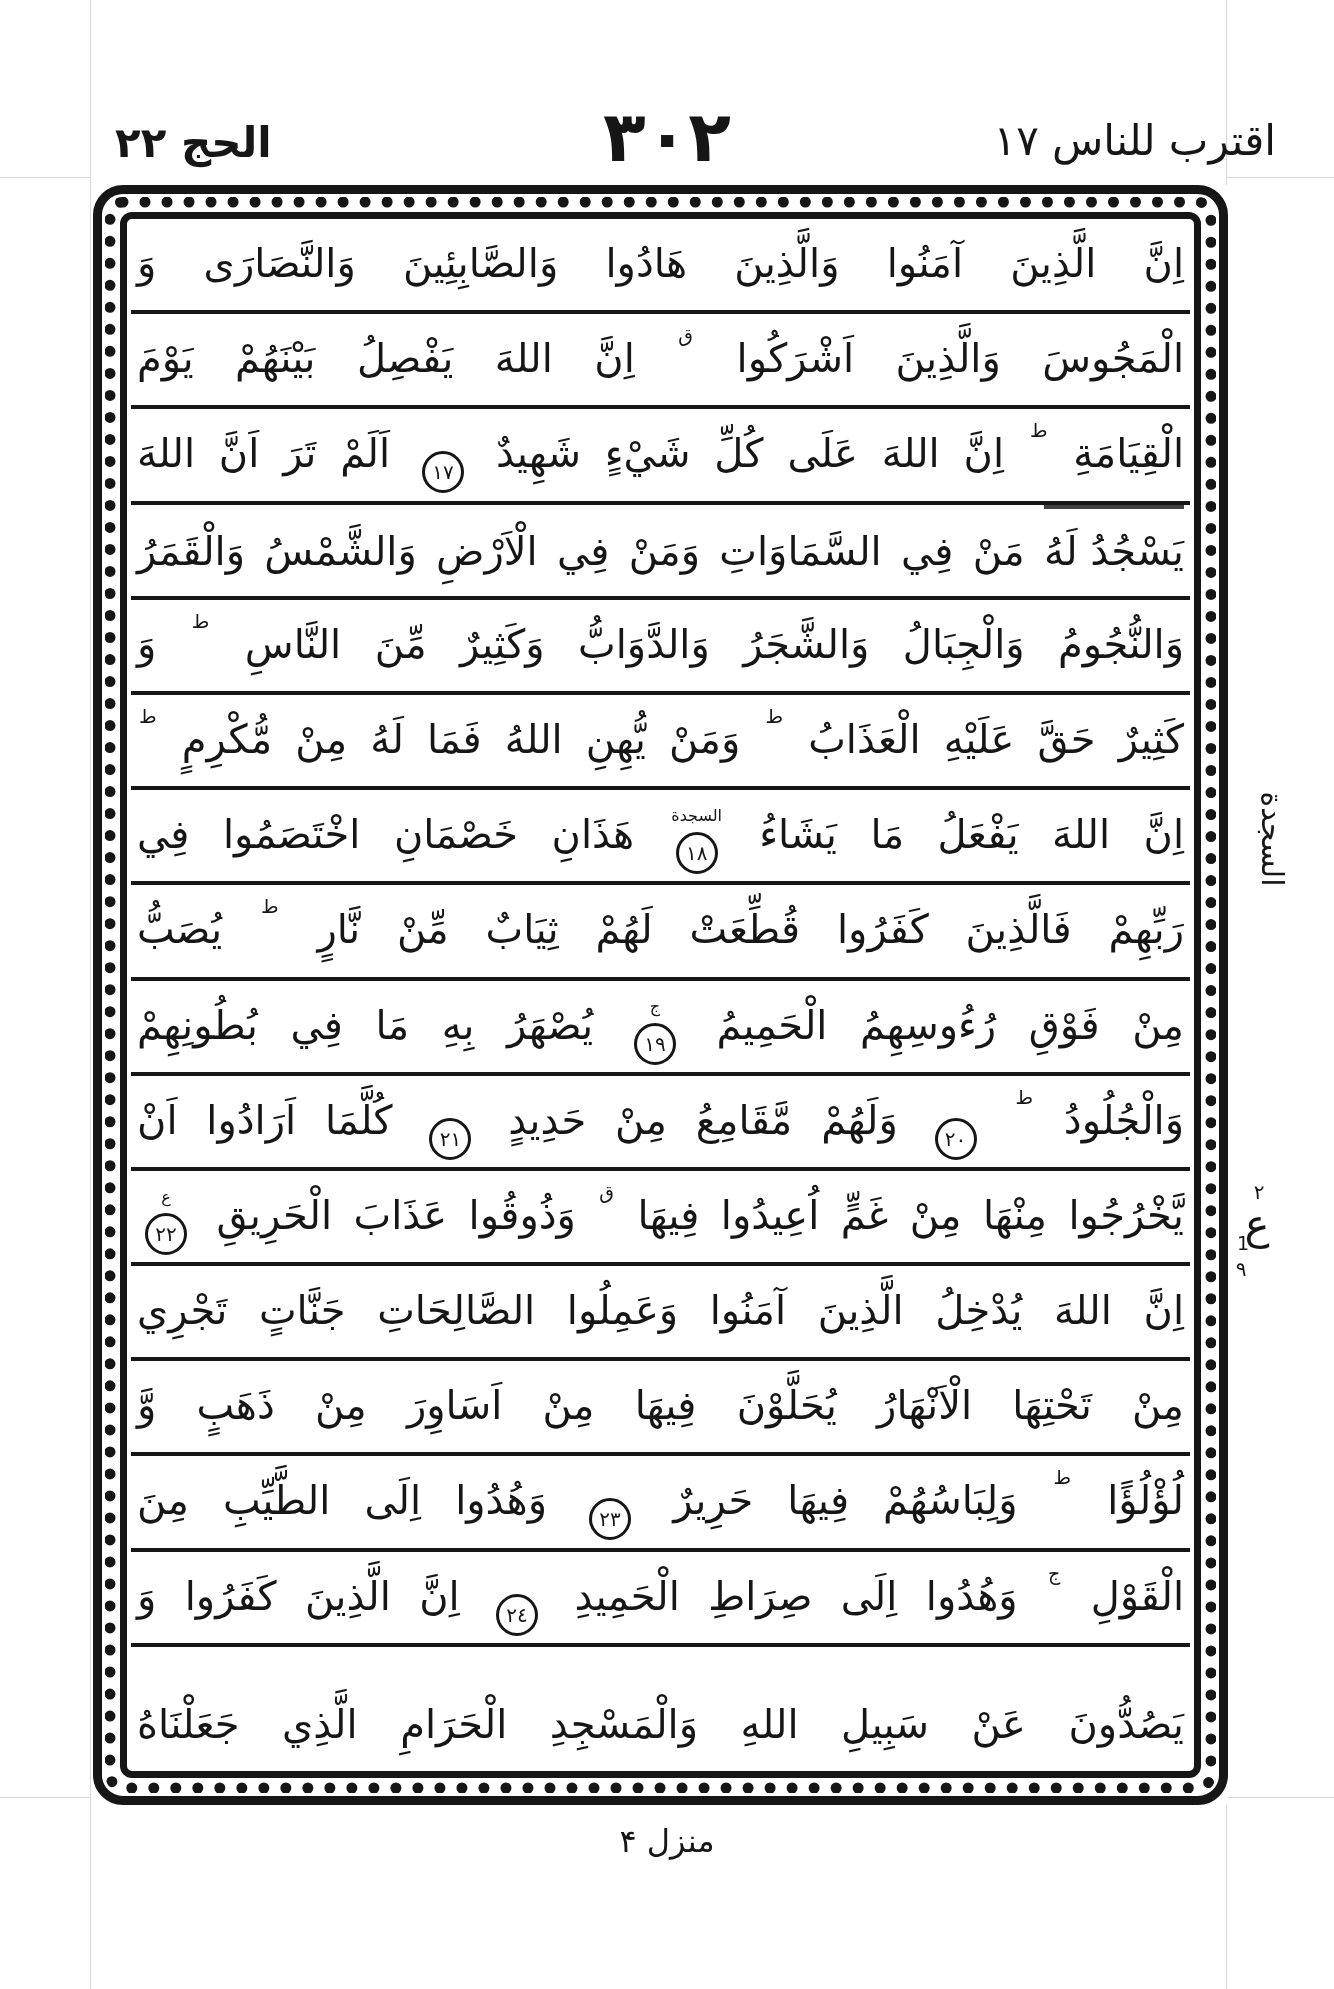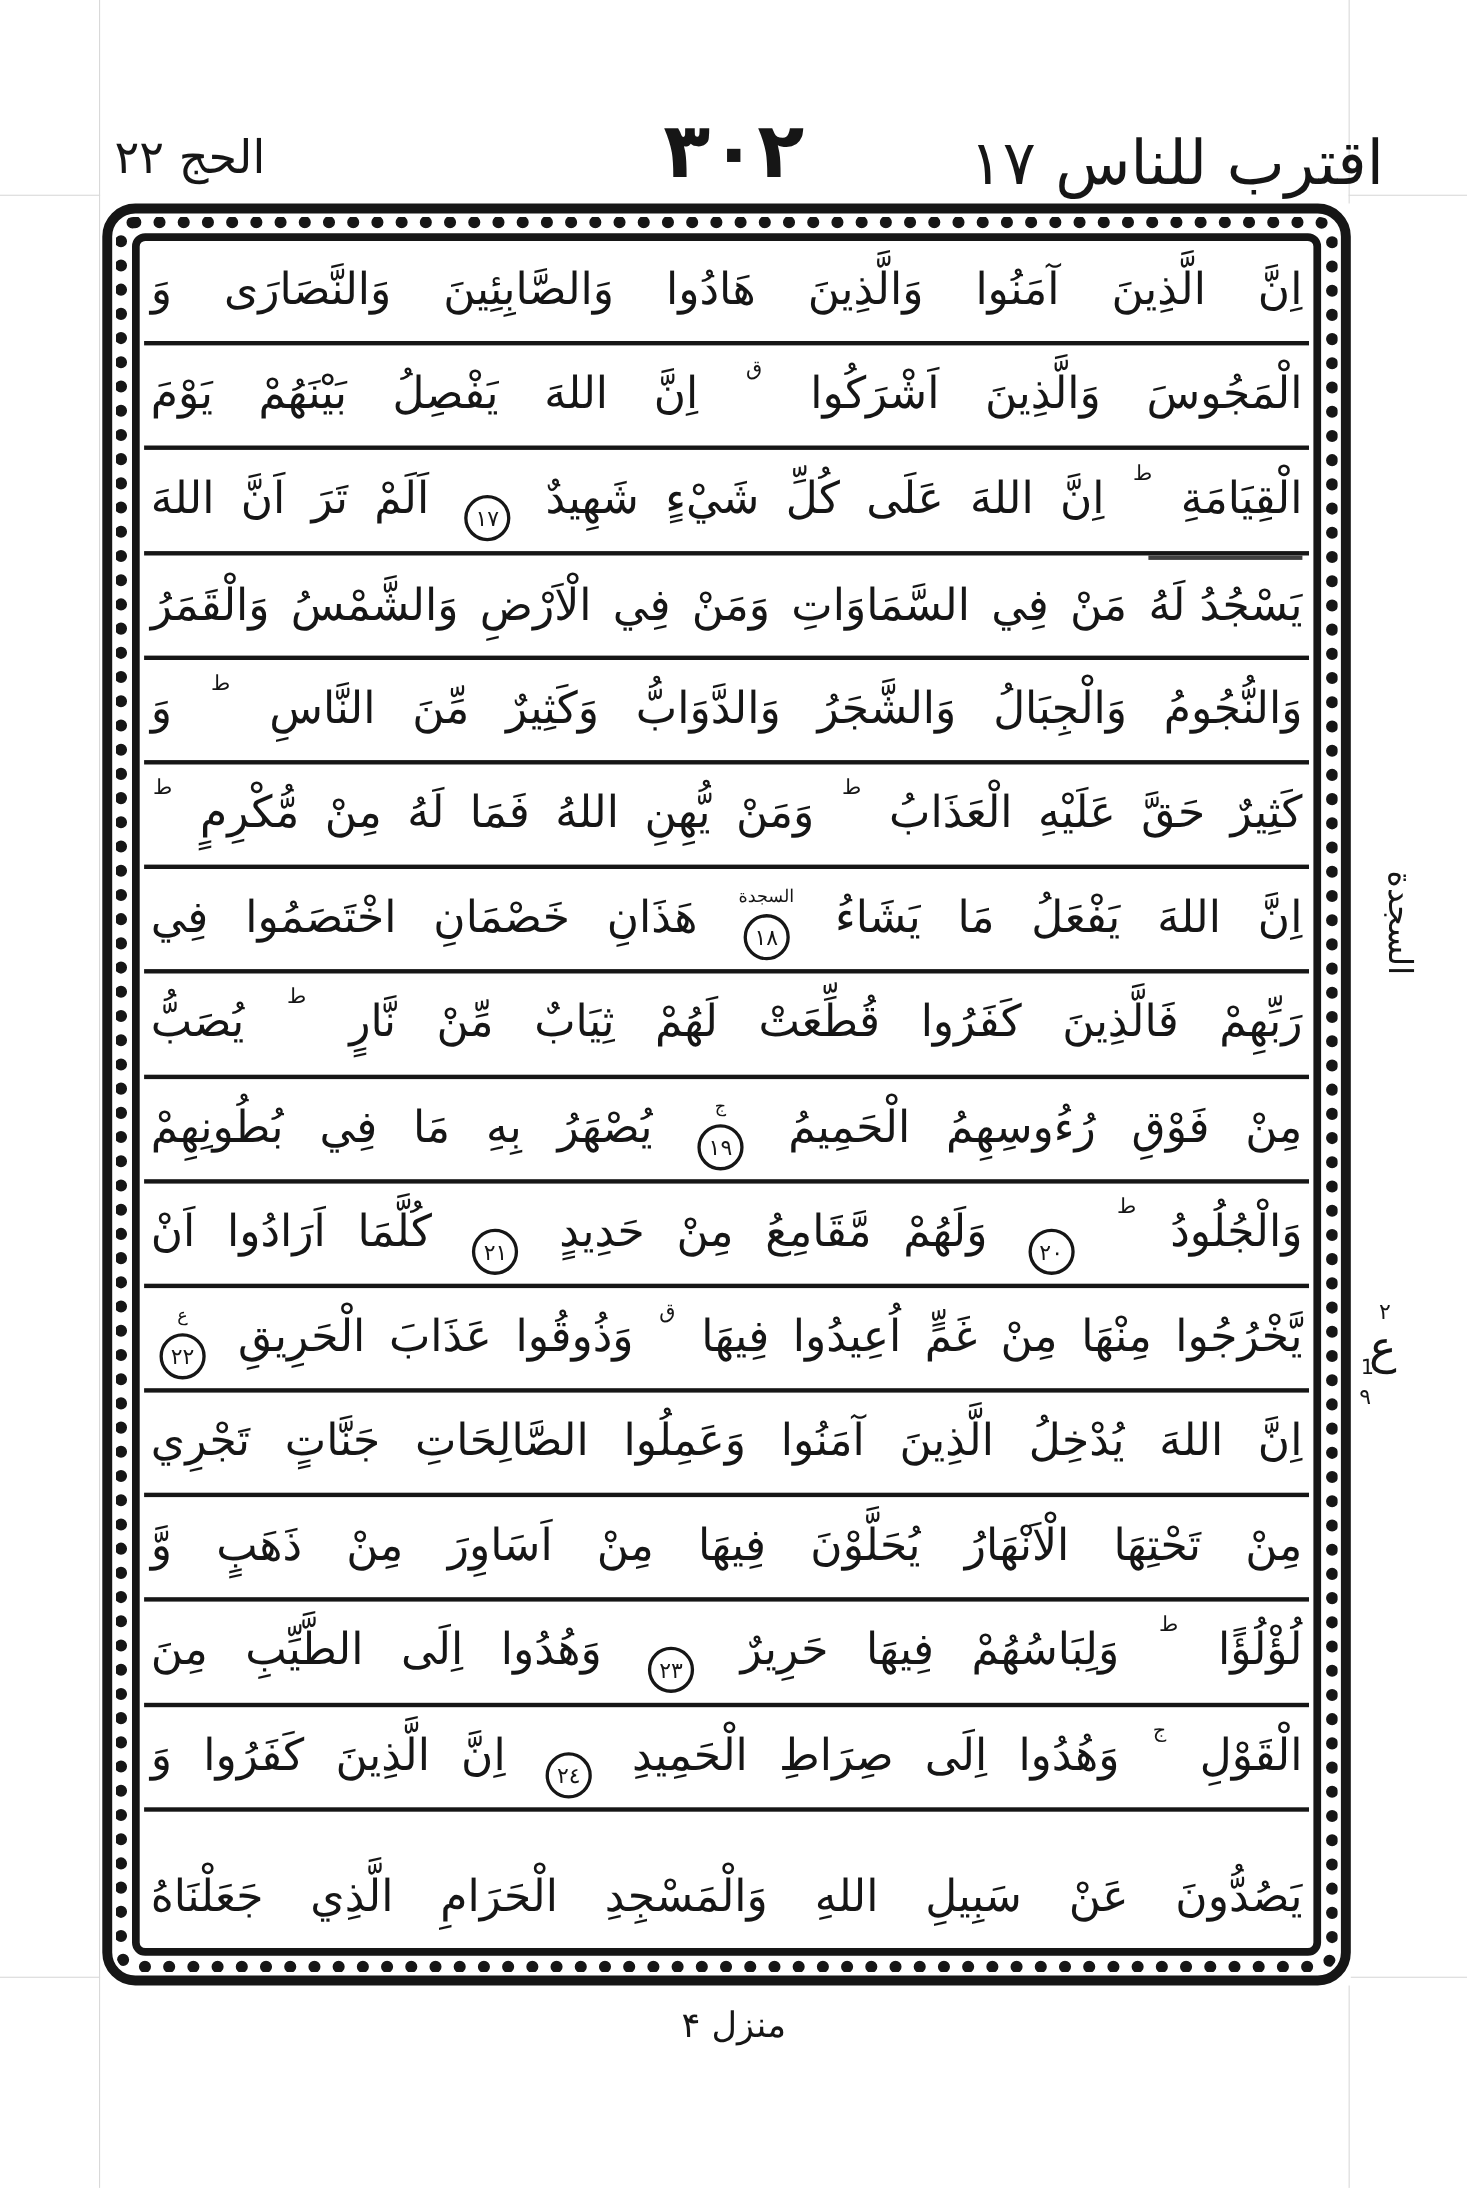--- a/index.html
+++ b/index.html
@@ -7,23 +7,23 @@
     width:1334px;height:1989px;position:relative;background:#ffffff;
     font-family:"DejaVu Sans",sans-serif;color:#161616;overflow:hidden;
   }
   
   .guide{position:absolute;background:#d9d9d9;z-index:0;}
   .guide-v{width:1px;top:0;height:1989px;}
   .guide-h{height:1px;}
 
   
   .hdr{position:absolute;z-index:1;direction:rtl;white-space:nowrap;}
-  .hdr-left{left:104px;top:118px;font-size:42px;}
+  .hdr-left{left:115px;top:118px;font-size:42px;font-weight:bold;}
   .hdr-center{left:0;right:0;top:96px;text-align:center;font-size:70px;font-weight:bold;letter-spacing:6px;}
-  .hdr-right{right:76px;top:116px;font-size:56px;margin-left:32px;}
+  .hdr-right{right:58px;top:116px;font-size:42px;margin-left:32px;}
 
   
   .frame{
     position:absolute;left:93px;top:185px;width:1135px;height:1620px;
     background:#ffffff;z-index:2;box-sizing:border-box;
   }
   .frame-outer{position:absolute;inset:0;border:9px solid #161616;border-radius:30px;}
   .bead-ring{position:absolute;inset:12px;border:11px dotted #161616;border-radius:18px;}
   .frame-inner{position:absolute;inset:27px;border:7px solid #161616;border-radius:12px;}
 

